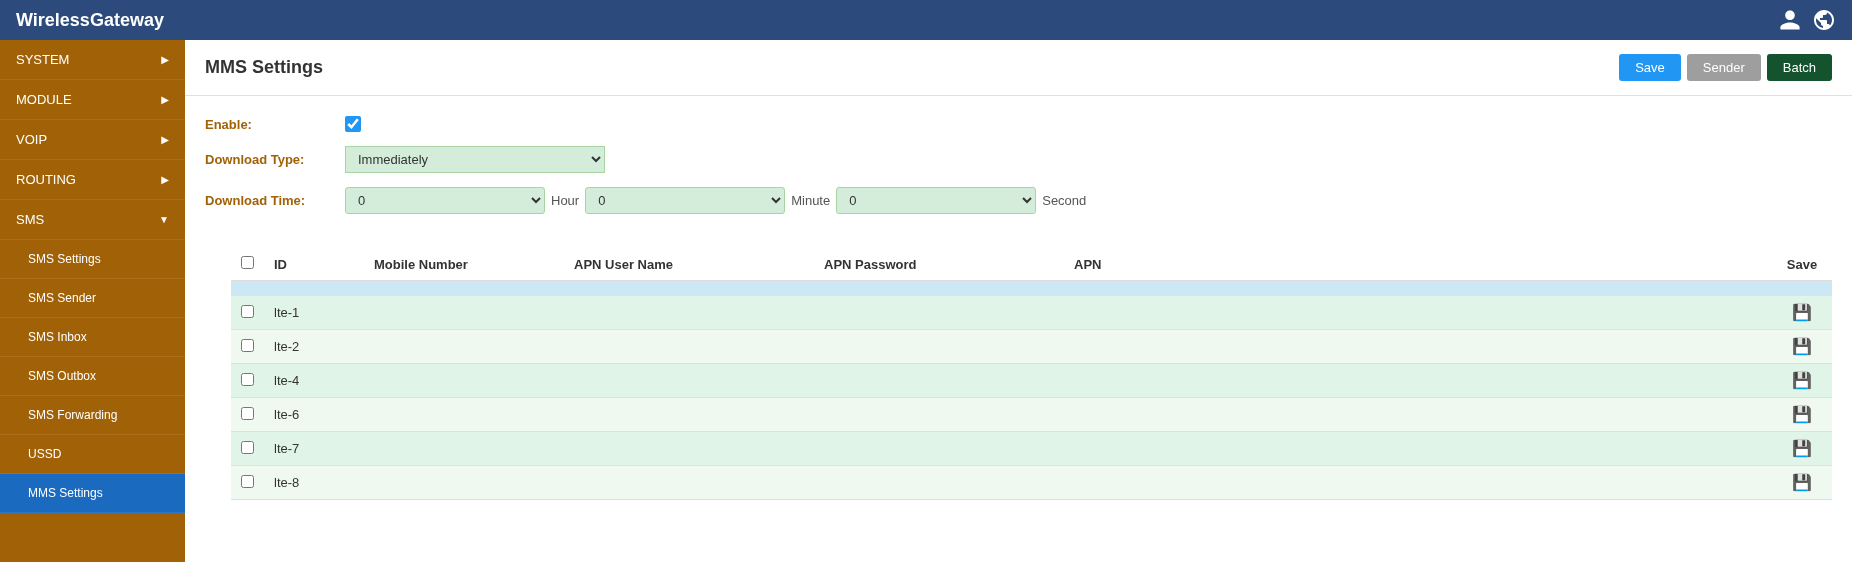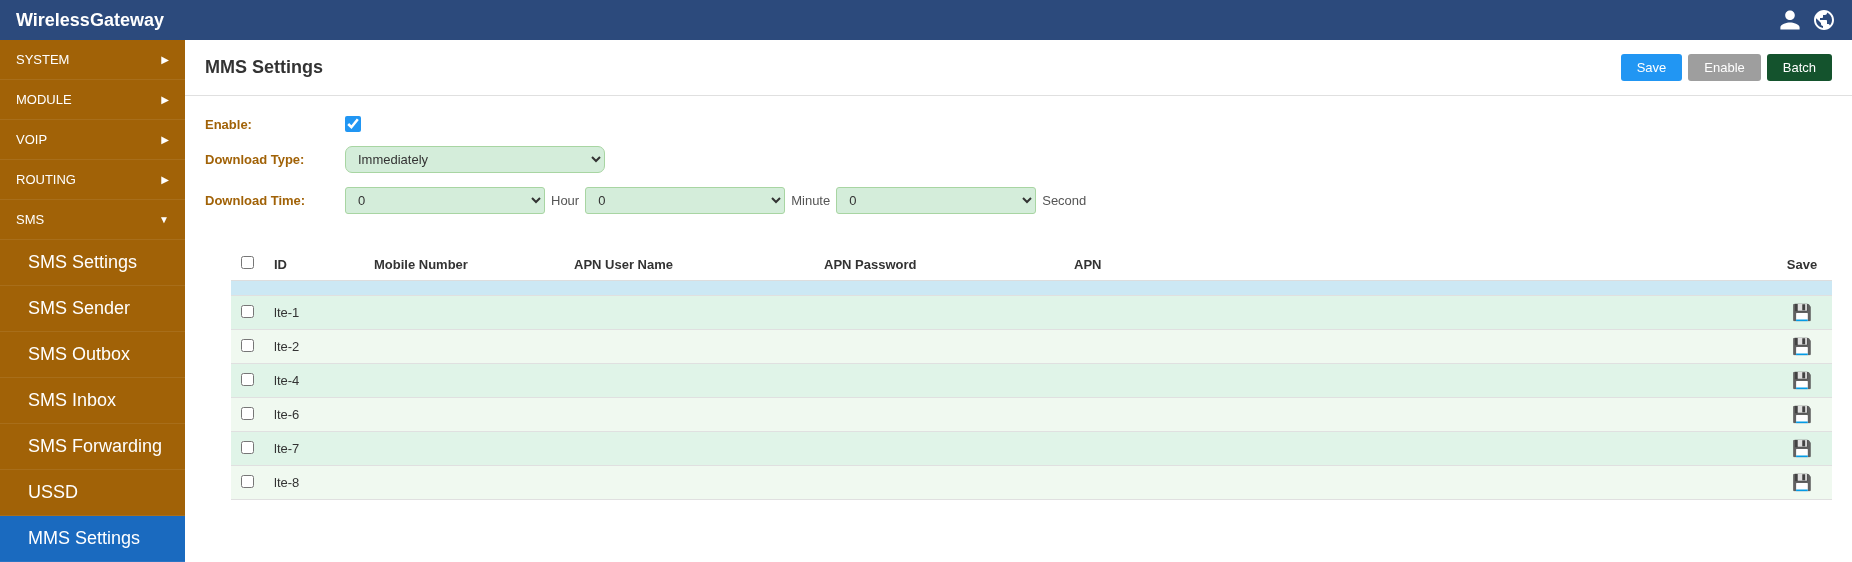--- a/index.html
+++ b/index.html
@@ -34,21 +34,21 @@
     .sidebar-item {
       display: flex;
       align-items: center;
       justify-content: space-between;
       padding: 12px 16px;
       cursor: pointer;
       font-size: 13px;
       color: white;
       border-bottom: 1px solid rgba(255,255,255,0.08);
     }
-    .sidebar-item.sub { padding-left: 28px; font-size: 18px; }
+    .sidebar-item.sub { padding-left: 28px; font-size: 12px; }
     .sidebar-chevron { font-size: 10px; }
     .sidebar-sub-active { background-color: #1a6abf; }
 
     
     .content {
       flex: 1;
       background: white;
       overflow-y: auto;
       padding: 0;
     }
@@ -87,21 +87,21 @@
       font-weight: bold;
       font-size: 13px;
       color: #a16207;
     }
     .form-checkbox { width: 16px; height: 16px; accent-color: #2196F3; }
 
     .form-select {
       background-color: #d4edda;
       border: 1px solid #a8d5a2;
       padding: 4px 8px;
-      border-radius: 7px;
+      border-radius: 0;
       min-width: 260px;
       font-size: 13px;
       color: #333;
       appearance: auto;
     }
 
     .time-row { display: flex; align-items: center; gap: 6px; }
     .time-select {
       background-color: #d4edda;
       border: 1px solid #a8d5a2;
@@ -184,43 +184,43 @@
       <span>SMS</span>
       <span class="sidebar-chevron">▼</span>
     </div>
     <div class="sidebar-item sub">
       <span>SMS Settings</span>
     </div>
     <div class="sidebar-item sub">
       <span>SMS Sender</span>
     </div>
     <div class="sidebar-item sub">
+      <span>SMS Inbox</span>
+    </div>
+    <div class="sidebar-item sub">
       <span>SMS Outbox</span>
-    </div>
-    <div class="sidebar-item sub">
-      <span>SMS Inbox</span>
     </div>
     <div class="sidebar-item sub">
       <span>SMS Forwarding</span>
     </div>
     <div class="sidebar-item sub">
       <span>USSD</span>
     </div>
     <div class="sidebar-item sub sidebar-sub-active">
       <span>MMS Settings</span>
     </div>
   </div>
 
   <div class="content">
 
     <div class="page-header">
       <span class="page-title">MMS Settings</span>
       <div class="header-buttons">
         <button class="btn btn-save">Save</button>
-        <button class="btn btn-cancel">Enable</button>
+        <button class="btn btn-cancel">Sender</button>
         <button class="btn btn-batch">Batch</button>
       </div>
     </div>
 
     <div class="form-area">
 
       <div class="form-row">
         <span class="form-label">Enable:</span>
         <input type="checkbox" class="form-checkbox" checked="" style="">
       </div>

